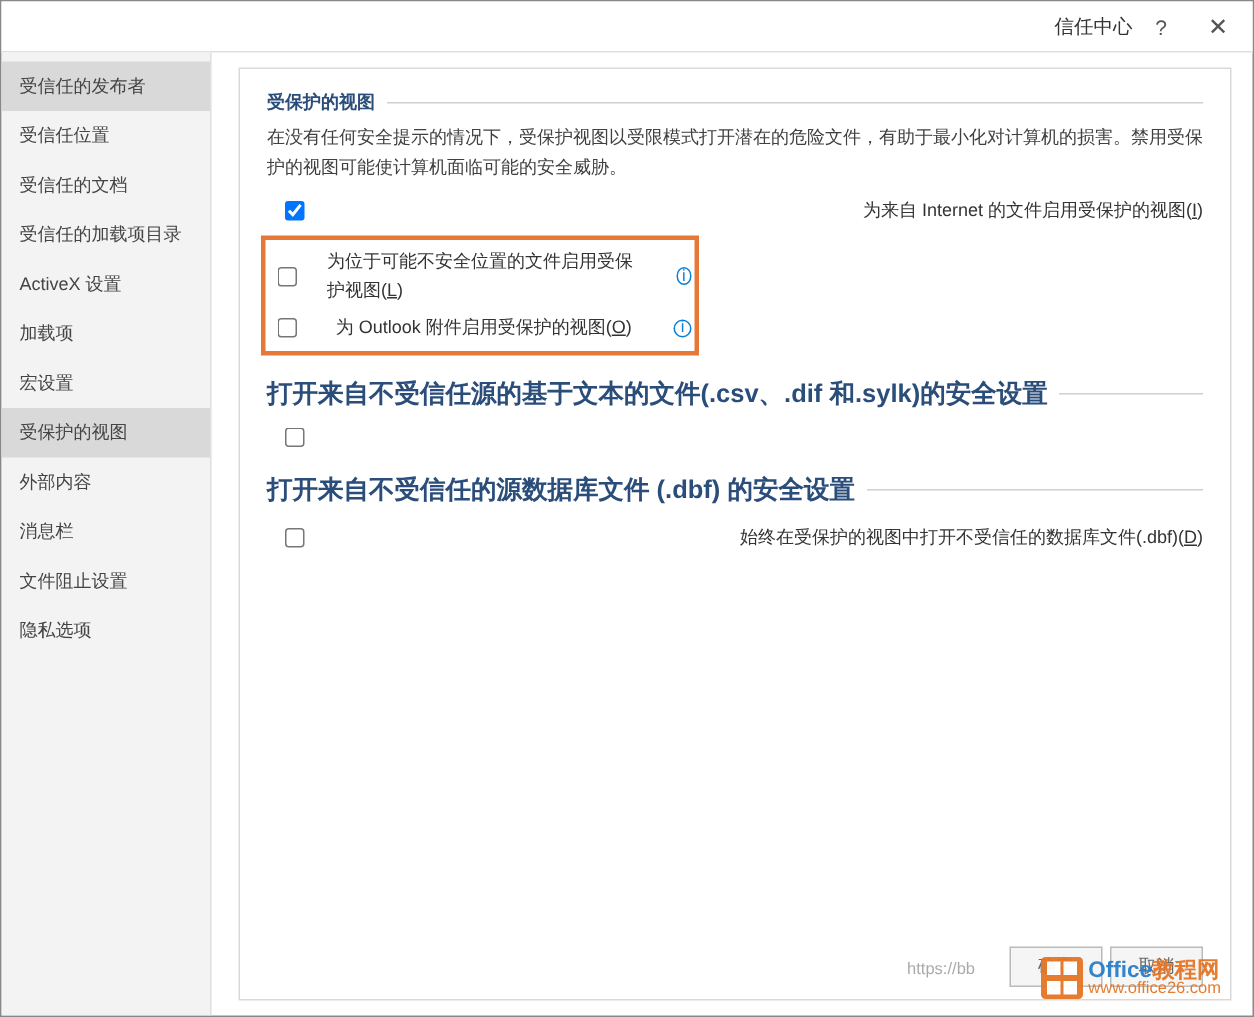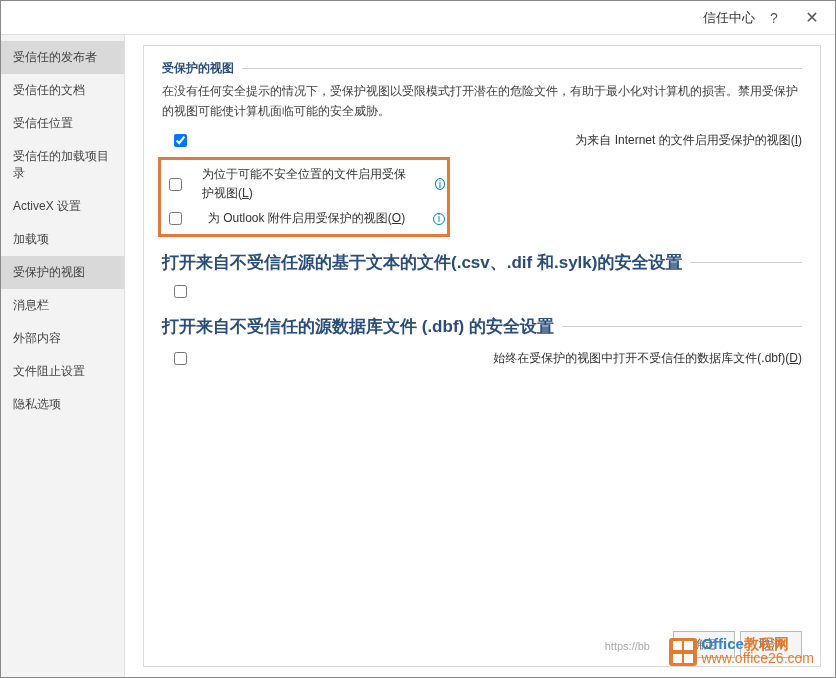--- a/index.html
+++ b/index.html
@@ -47,21 +47,21 @@
       font-size: 14px;
       color: #555;
     }
     .title-close { font-size: 16px; font-weight: 300; }
     .main {
       flex: 1;
       display: flex;
       overflow: hidden;
     }
     .sidebar {
-      width: 124px;
+      width: 140px;
       background: #f3f3f3;
       border-right: 1px solid #e0e0e0;
       padding-top: 6px;
     }
     .sidebar-item {
       padding: 8px 12px;
       font-size: 12px;
       color: #444;
       cursor: default;
     }
@@ -214,21 +214,21 @@
       width: 9px; height: 9px;
       background: #fff;
     }
     .watermark-text {
       display: flex;
       flex-direction: column;
       line-height: 1.05;
     }
     .wm-title { font-weight: bold; font-size: 15px; color: #e57524; }
     .wm-title .blue { color: #2a7ec7; }
-    .wm-url { font-size: 14px; color: #e57524; }
+    .wm-url { font-size: 11px; color: #e57524; }
     .link-faint {
       position: absolute;
       bottom: 14px;
       right: 170px;
       color: #aaa;
       font-size: 11px;
     }
   </style>
 </head>
 <body>
@@ -238,28 +238,29 @@
     <span class="titlebar-title">信任中心</span>
     <div class="titlebar-icons">
       <div class="titlebar-btn">?</div>
       <div class="titlebar-btn title-close">✕</div>
     </div>
   </div>
 
   <div class="main">
     <div class="sidebar">
       <div class="sidebar-item selected">受信任的发布者</div>
+      <div class="sidebar-item">受信任位置</div>
       <div class="sidebar-item">受信任的文档</div>
-      <div class="sidebar-item">受信任位置</div>
       <div class="sidebar-item">受信任的加载项目录</div>
       <div class="sidebar-item">ActiveX 设置</div>
       <div class="sidebar-item">加载项</div>
+      <div class="sidebar-item">宏设置</div>
       <div class="sidebar-item selected">受保护的视图</div>
+      <div class="sidebar-item">外部内容</div>
       <div class="sidebar-item">消息栏</div>
-      <div class="sidebar-item">外部内容</div>
       <div class="sidebar-item">文件阻止设置</div>
       <div class="sidebar-item">隐私选项</div>
     </div>
 
     <div class="content">
       <div class="content-inner">
 
         <div class="section-title-first">
           <span>受保护的视图</span>
         </div>

